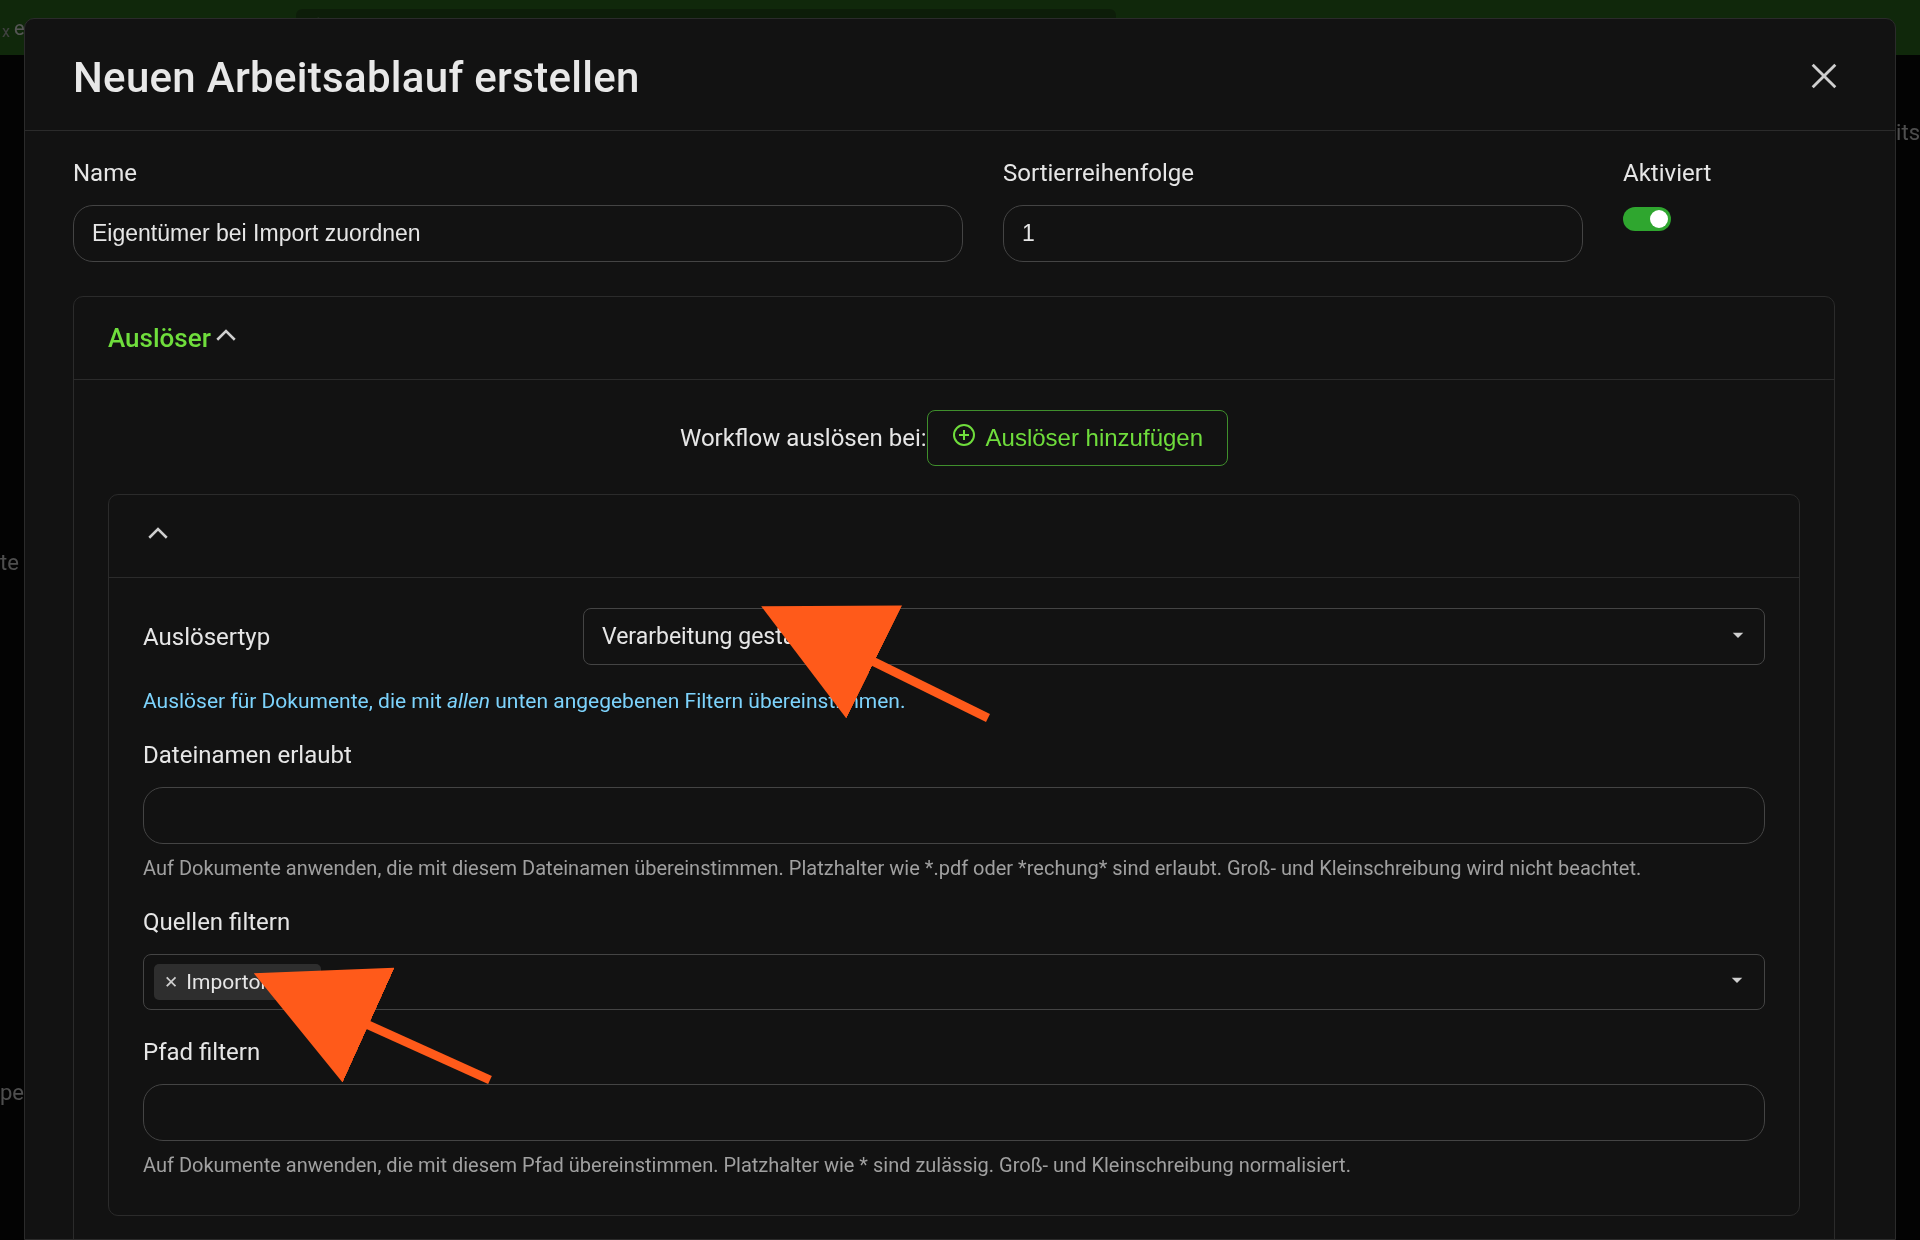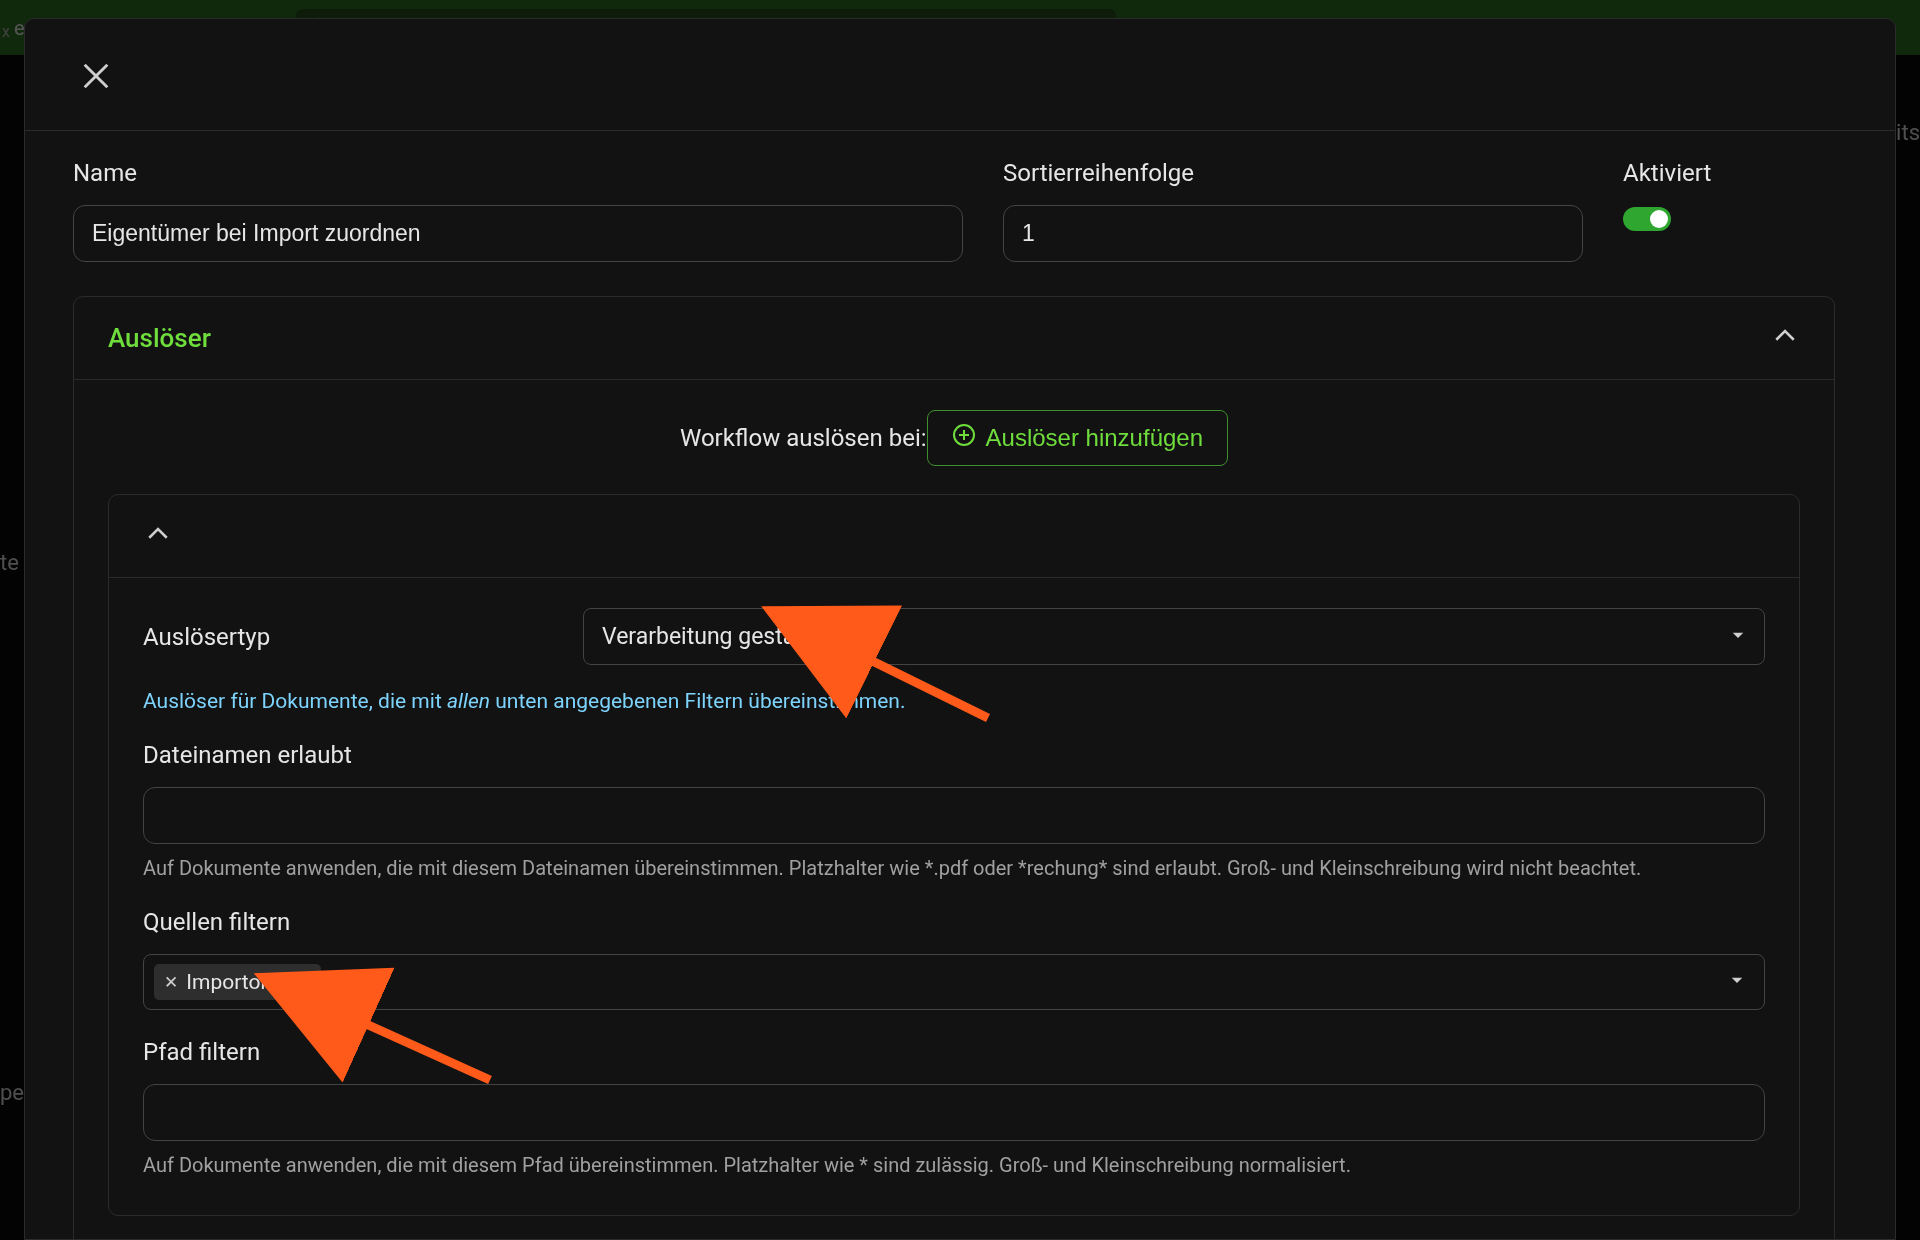--- a/index.html
+++ b/index.html
@@ -39,34 +39,34 @@
 
   .modal-body { padding: 28px 60px 0 48px; overflow-y: auto; flex: 1; }
 
   .top-row { display: flex; gap: 40px; align-items: flex-start; }
   .field { display: flex; flex-direction: column; gap: 18px; }
   .field.name   { flex: 0 0 890px; }
   .field.order  { flex: 0 0 580px; }
   .field.active { flex: 0 0 auto; }
   .label { font-size: 24px; color: #e6e6e6; }
   .input {
-    background: #121212; border: 1px solid #444; border-radius: 12px;
+    background: #121212; border: 1px solid #444; border-radius: 20px;
     color: #e6e6e6; font-size: 23px; padding: 14px 18px; outline: none; width: 100%;
   }
 
   .toggle { position: relative; width: 48px; height: 24px; background: #2fa62f;
             border-radius: 12px; cursor: pointer; margin-top: 2px; }
   .toggle::after { content: ""; position: absolute; top: 3px; right: 3px; width: 18px; height: 18px;
                    background: #fff; border-radius: 50%; }
 
   .section {
     margin-top: 34px; border: 1px solid #2b2b2b; border-radius: 10px;
   }
   .section-head {
-    display: flex; align-items: center; justify-content: space-between;
+    display: flex; align-items: center; 
     padding: 24px 34px; cursor: pointer;
   }
   .section-title { color: #6fdd3c; font-size: 26px; font-weight: 500; }
   .chev svg { width: 30px; height: 30px; stroke: #cfcfcf; stroke-width: 2; fill: none; }
 
   .section-body { border-top: 1px solid #2b2b2b; padding: 30px 34px 34px 34px; }
 
   .trigger-row { display: flex; align-items: center; justify-content: center; margin-bottom: 28px; }
   .trigger-text { font-size: 24px; color: #e6e6e6; }
   .add-btn {
@@ -136,20 +136,21 @@
   </div>
 </div>
 <div class="bg-sub">x</div>
 <div class="bg-tab">its</div>
 <div class="bg-side">te</div>
 <div class="bg-side2">pe</div>
 <div class="bg-overlay"></div>
 
 <div class="modal">
   <div class="modal-header">
+    <div class="modal-title">Neuen Arbeitsablauf erstellen</div>
     <button class="close-btn">
       <span>
         <svg viewBox="0 0 24 24">
             <line x1="4" y1="4" x2="20" y2="20"></line>
             <line x1="20" y1="4" x2="4" y2="20"></line>
           </svg>
       </span>
     </button>
   </div>
 

